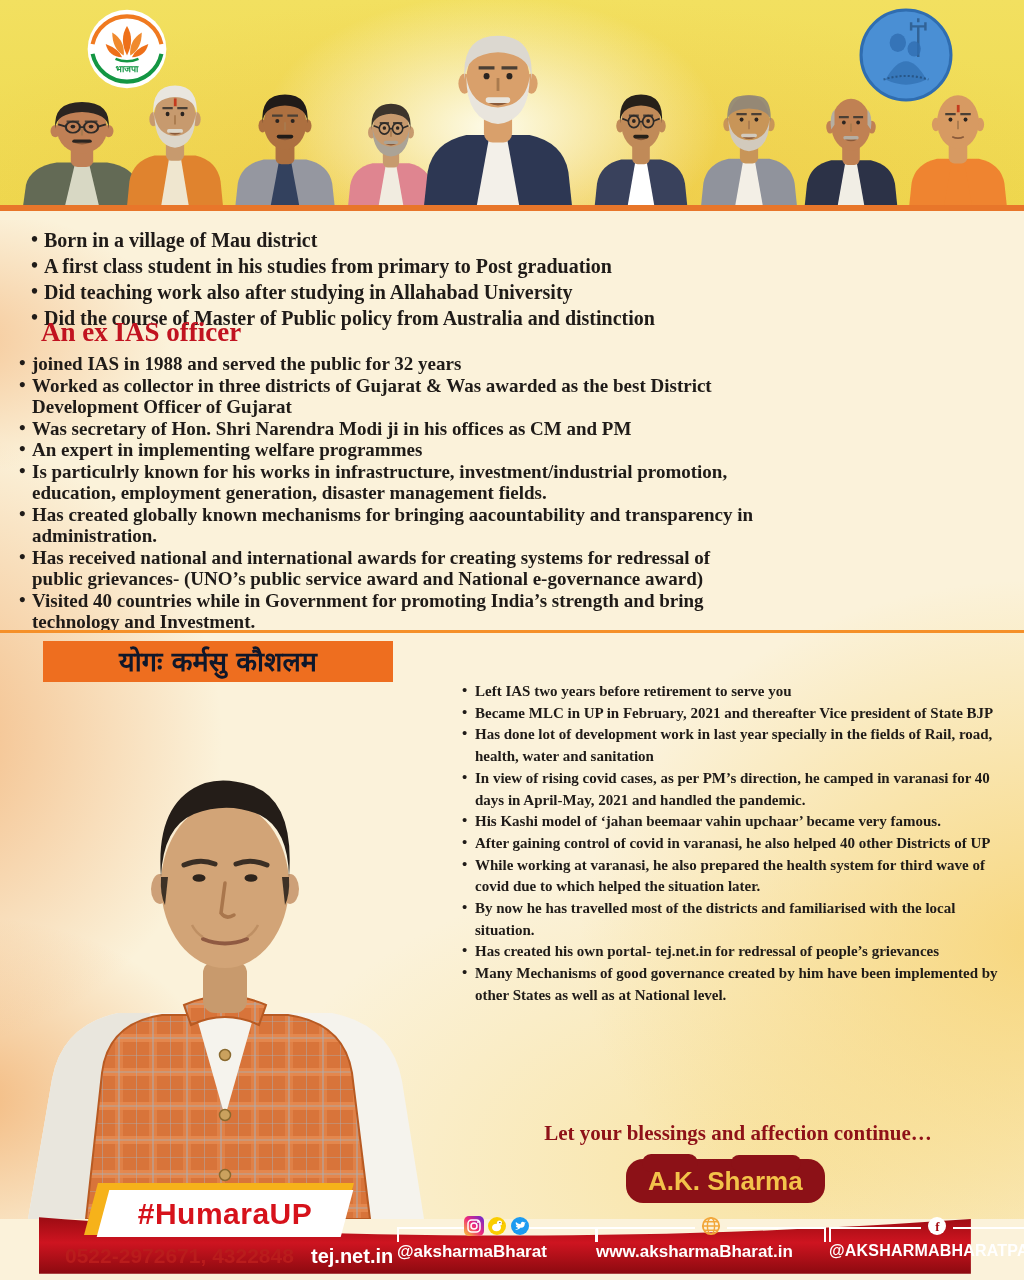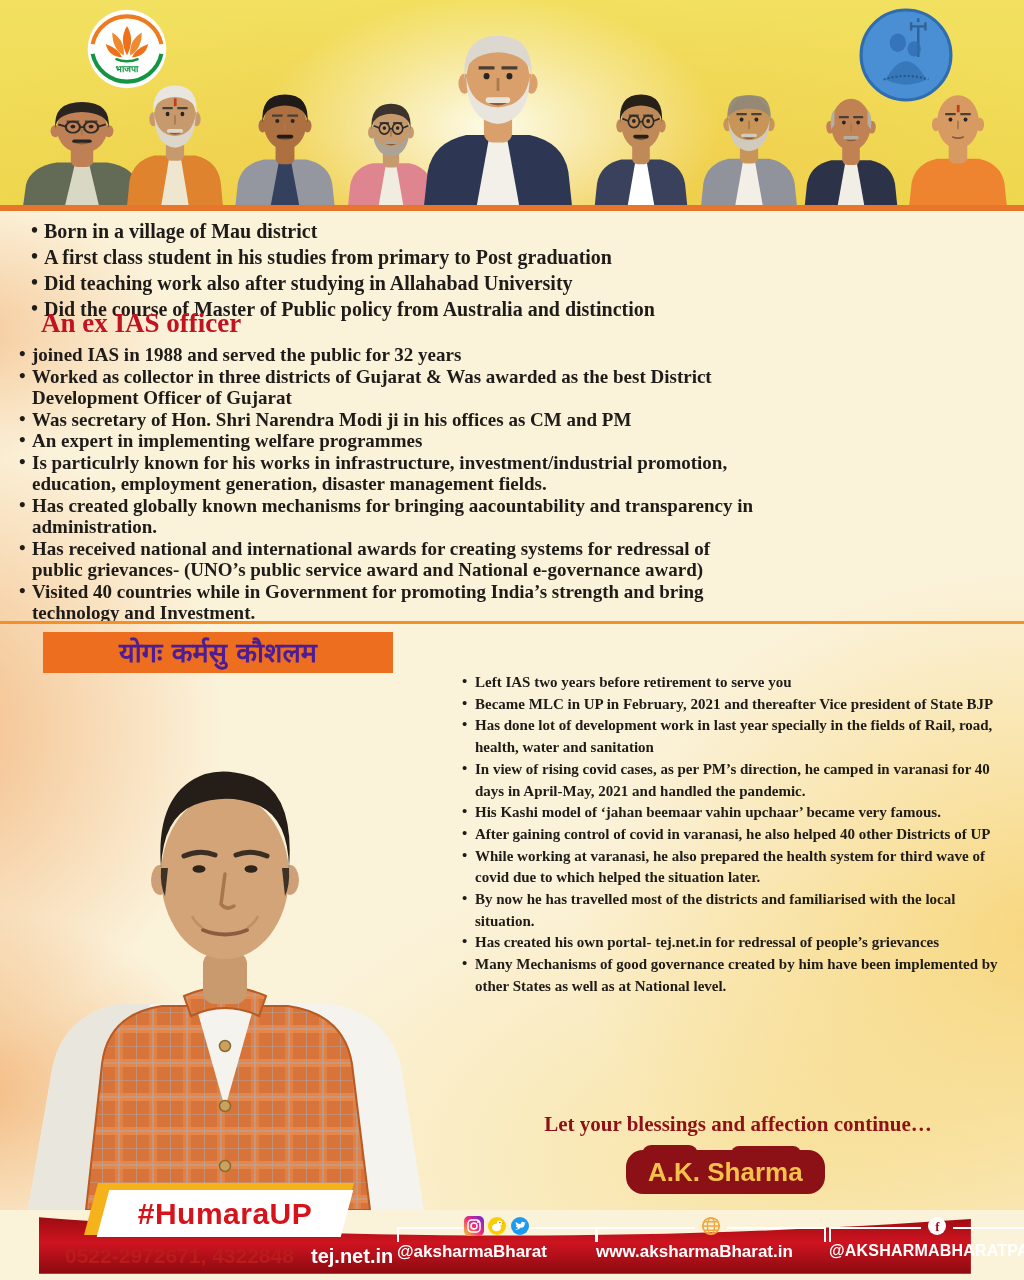--- a/index.html
+++ b/index.html
@@ -11,38 +11,38 @@
     border-bottom:6px solid #e8762a;
     background:
       radial-gradient(ellipse 380px 220px at 48% 62%, #fdfbe9 0%, rgba(253,251,233,0) 60%),
       radial-gradient(ellipse 900px 300px at 50% 100%, rgba(244,176,70,.35), rgba(244,176,70,0) 70%),
       linear-gradient(#f2e060,#eed94e);}
   .bjp-logo{position:absolute;left:86px;top:8px;width:82px;height:82px;}
   .emblem{position:absolute;left:854px;top:8px;width:104px;height:94px;}
   #leaders{position:absolute;inset:0;}
 
   
-  .content{position:absolute;left:0;top:211px;width:1024px;height:999px;color:#1f1b18;
+  .content{position:absolute;left:0;top:220px;width:1024px;height:999px;color:#1f1b18;
     background:
       radial-gradient(ellipse 300px 190px at -40px 12%, rgba(240,160,90,.5), rgba(240,160,90,0) 70%),
       radial-gradient(ellipse 420px 430px at -80px 52%, rgba(236,140,60,.55), rgba(236,140,60,0) 72%),
       radial-gradient(ellipse 360px 260px at -30px 88%, rgba(238,150,70,.6), rgba(238,150,70,0) 70%),
       radial-gradient(ellipse 620px 480px at 102% 72%, rgba(246,208,104,.8), rgba(246,208,104,0) 75%),
       radial-gradient(ellipse 700px 420px at 75% 95%, rgba(246,216,120,.55), rgba(246,216,120,0) 75%),
       #fbf2da;}
   ul{list-style:none;margin:0;padding:0;}
   li{position:relative;padding-left:13px;font-weight:bold;}
   li::before{content:"\2022";position:absolute;left:0;top:-1px;}
   .bio-list{position:absolute;left:31px;top:7px;width:920px;font-size:20px;line-height:26px;}
   .h-red{color:#c11320;font-weight:bold;margin:0;}
   .ex-ias{position:absolute;left:41px;top:97px;font-size:27px;}
   .ias-list{position:absolute;left:19px;top:133px;width:745px;font-size:19px;line-height:21.5px;}
   .divider{position:absolute;left:0;top:410px;width:1024px;height:3px;background:#f59029;}
   .slogan{position:absolute;left:43px;top:421px;width:350px;height:41px;background:#ee6e1f;
-    color:#4c1d95;text-align:center;line-height:41px;font-size:27px;font-weight:bold;
+    color:#0f172a;text-align:center;line-height:41px;font-size:27px;font-weight:bold;
     font-family:"DejaVu Sans","Liberation Sans",sans-serif;}
   .portrait{position:absolute;left:0;top:461px;width:450px;height:538px;}
   .after-head{position:absolute;left:473px;top:427px;font-size:26px;}
   .politics-list{position:absolute;left:462px;top:461px;width:552px;font-size:15px;line-height:21.7px;}
   .blessing{position:absolute;left:458px;top:901px;width:560px;text-align:center;
     color:#8e1118;font-size:21px;font-weight:bold;}
   .ak-badge{position:absolute;left:628px;top:941px;height:40px;padding:0 20px;background:#8c1117;
     border-radius:15px;color:#f3c24a;font-size:26px;font-weight:bold;line-height:40px;
     font-family:"Liberation Sans","DejaVu Sans",sans-serif;box-shadow:0 0 0 2px #8c1117;}
   .ak-badge::before{content:"";position:absolute;left:14px;top:-7px;width:56px;height:18px;

